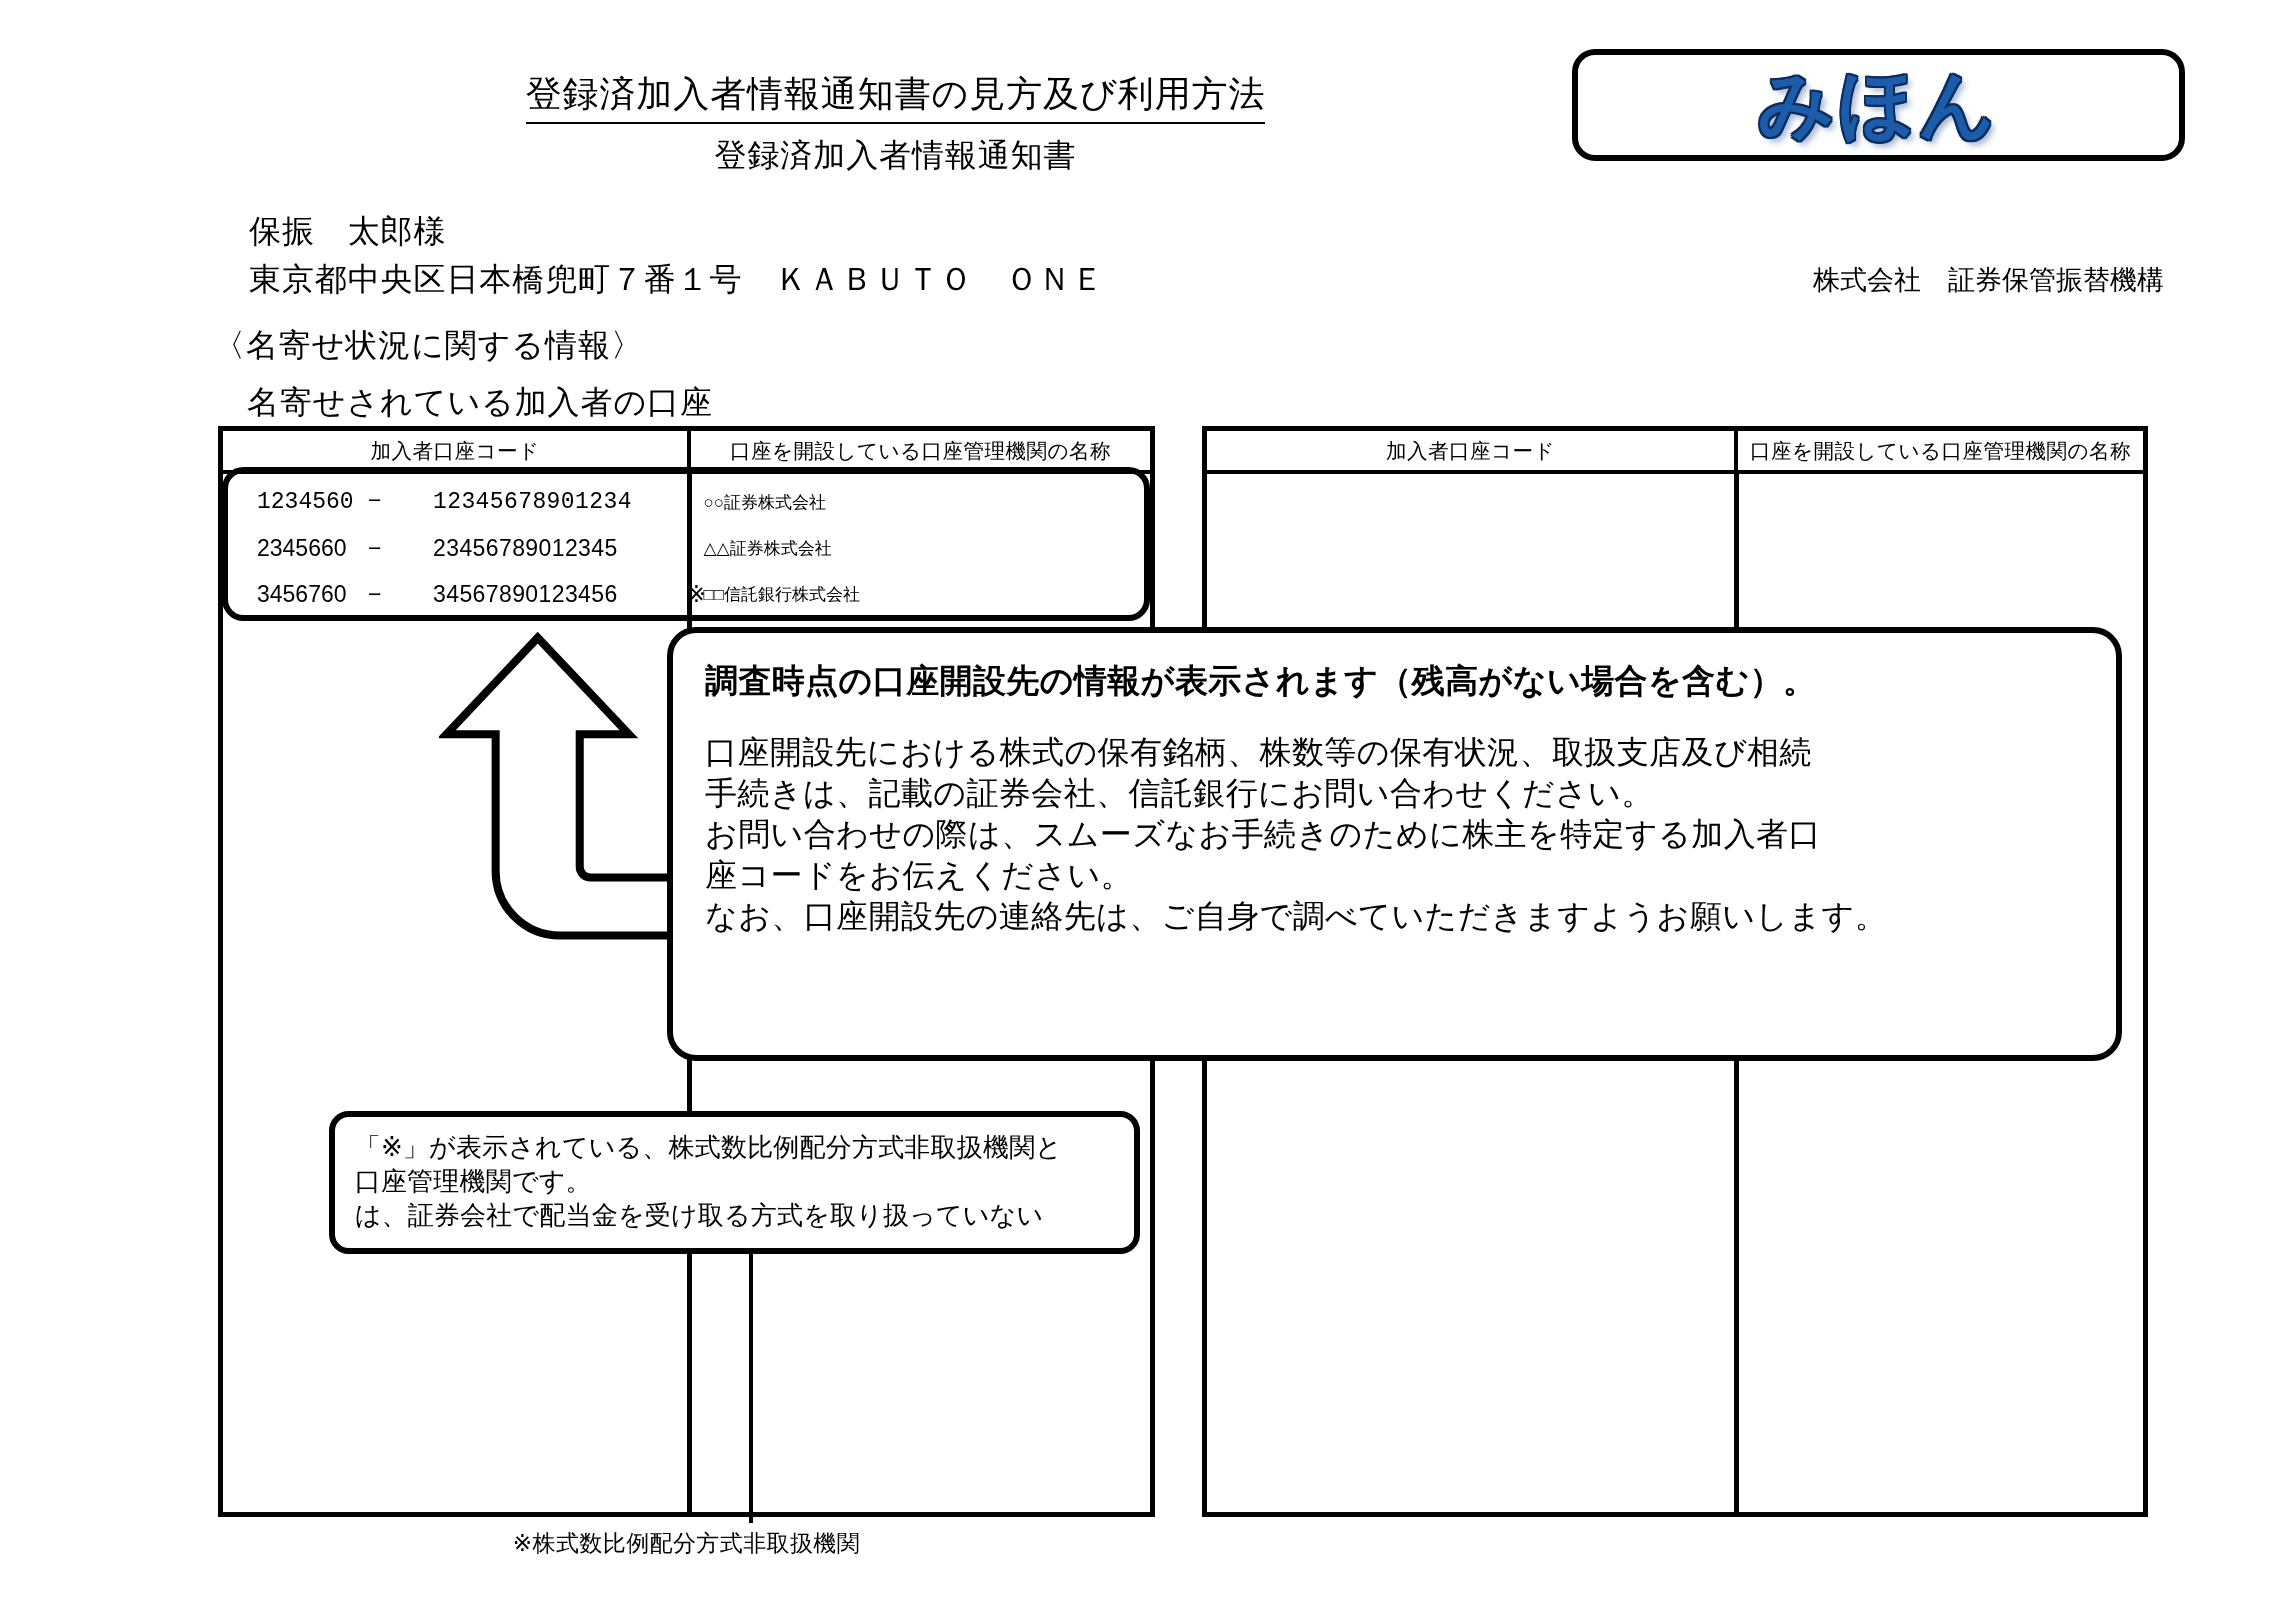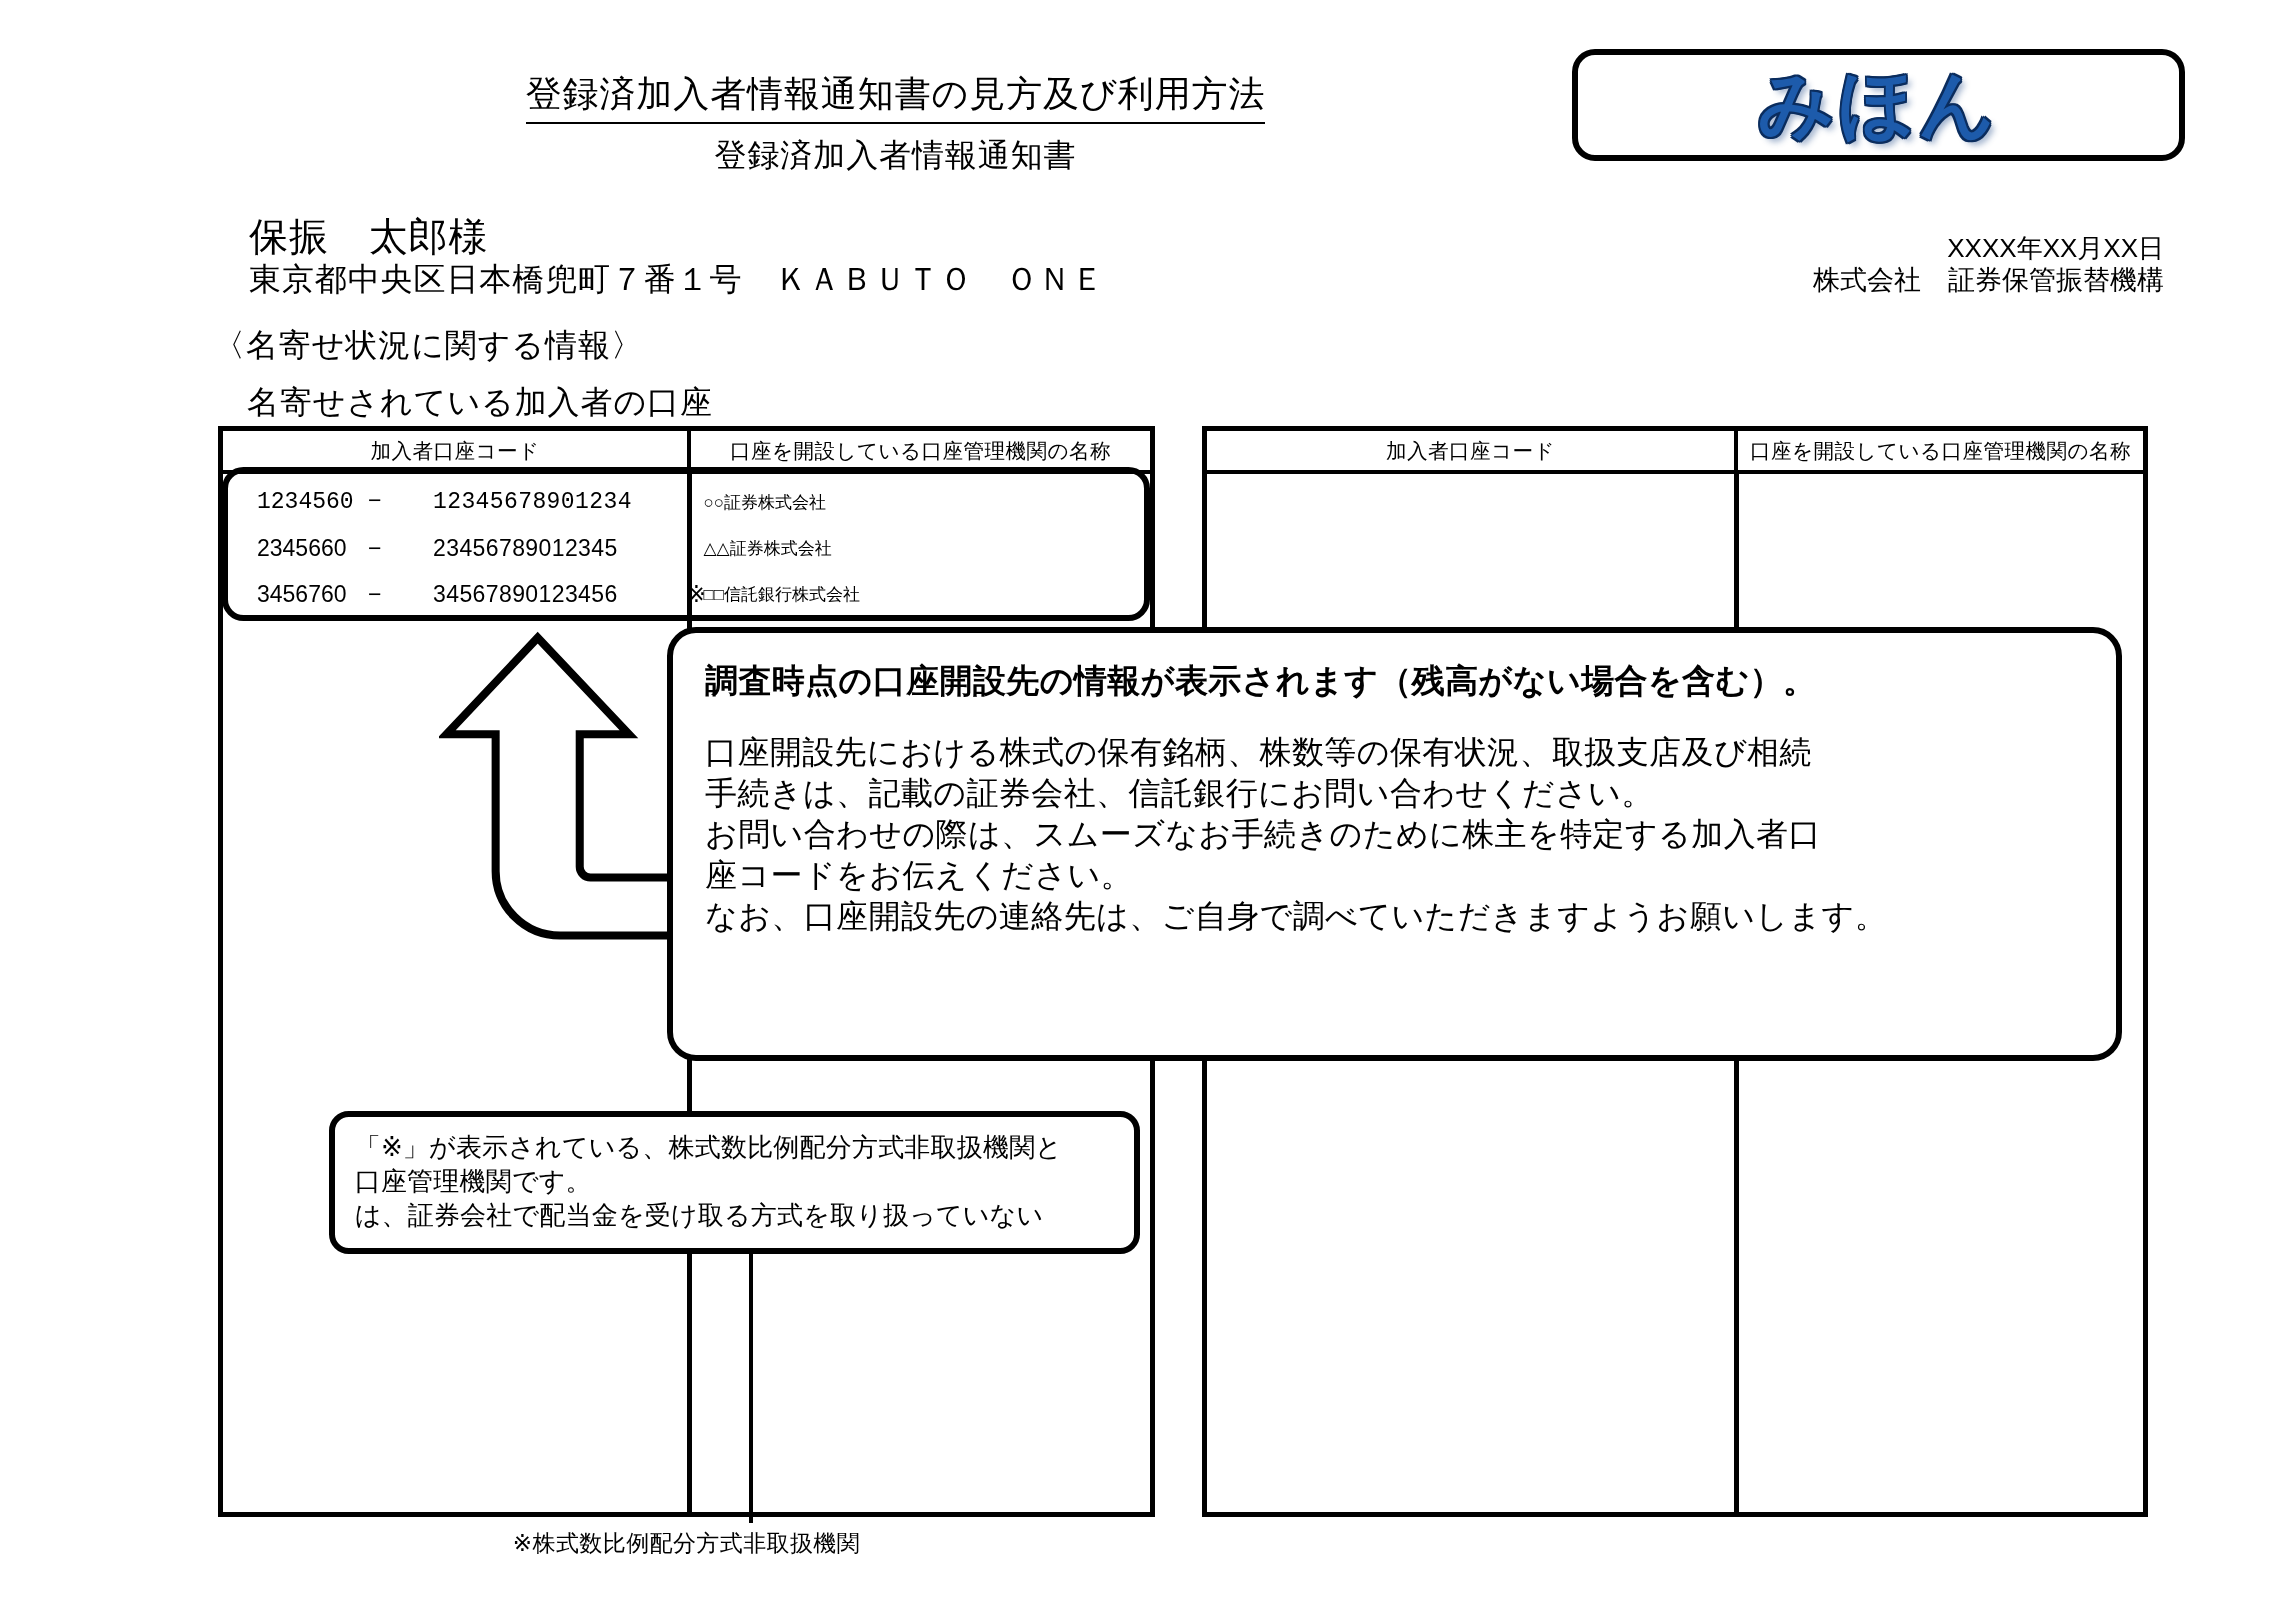--- a/index.html
+++ b/index.html
@@ -42,21 +42,21 @@
     font-size:75px;font-weight:bold;color:#1d5bab;
     letter-spacing:3.6px;
     text-shadow:
        1.8px 0 0 #0b2d5e, -1.8px 0 0 #0b2d5e, 0 1.8px 0 #0b2d5e, 0 -1.8px 0 #0b2d5e,
        1.8px 1.8px 0 #0b2d5e, -1.8px 1.8px 0 #0b2d5e, 1.8px -1.8px 0 #0b2d5e, -1.8px -1.8px 0 #0b2d5e,
        4.5px 5.4px 6.3px rgba(40,80,140,.45);
     padding-bottom:7.2px;
   }
 
   
-  .addressee-name{position:absolute;left:249px;top:210px;font-size:39px;letter-spacing:0.9px;}
+  .addressee-name{position:absolute;left:249px;top:210px;font-size:32px;letter-spacing:0.9px;}
   .addressee-addr{position:absolute;left:249px;top:258px;font-size:32px;letter-spacing:0.9px;}
 
   
   .issue-date{position:absolute;left:0;top:231px;width:2164px;text-align:right;font-size:26px;letter-spacing:0px;}
   .issuer{position:absolute;left:0;top:262px;width:2164px;text-align:right;font-size:27px;letter-spacing:0px;}
 
   
   .sec-head{position:absolute;left:213px;top:324px;font-size:32px;letter-spacing:0.9px;}
   .sub-head{position:absolute;left:247px;top:381px;font-size:32px;letter-spacing:0.9px;}
 
@@ -148,21 +148,20 @@
     <div class="doc-subtitle">登録済加入者情報通知書</div>
   </div>
 
   <div class="stamp">
     <div class="stamp-text">みほん</div>
   </div>
 
   <div class="addressee-name">保振　太郎様</div>
   <div class="addressee-addr">東京都中央区日本橋兜町７番１号　ＫＡＢＵＴＯ　ＯＮＥ</div>
 
-  <div class="issue-date">XXXX年XX月XX日</div>
   <div class="issuer">株式会社　証券保管振替機構</div>
 
   <div class="sec-head">〈名寄せ状況に関する情報〉</div>
   <div class="sub-head">名寄せされている加入者の口座</div>
 
   <div class="tbl tbl-left">
     <div class="thead">
       <div class="th th-code" style="width:464px;">加入者口座コード</div>
       <div class="th th-inst">口座を開設している口座管理機関の名称</div>
     </div>

